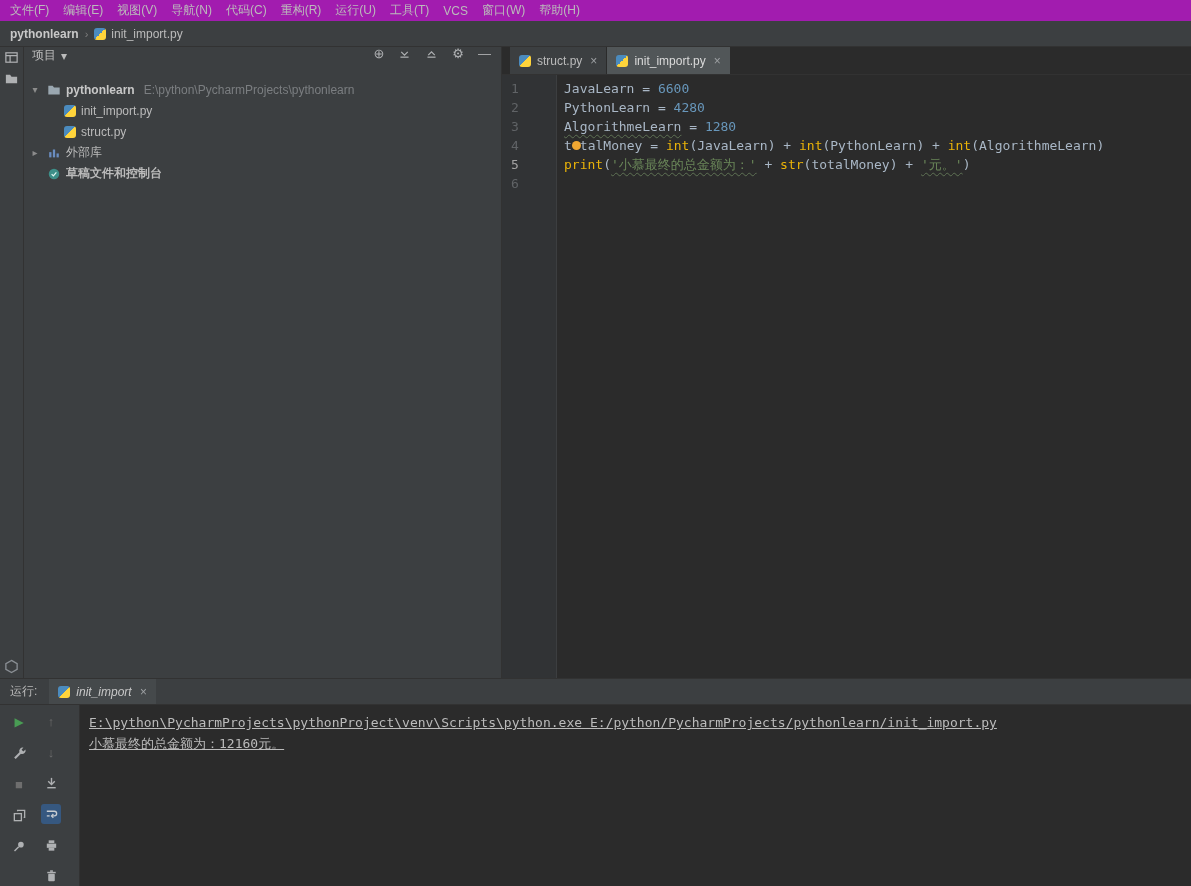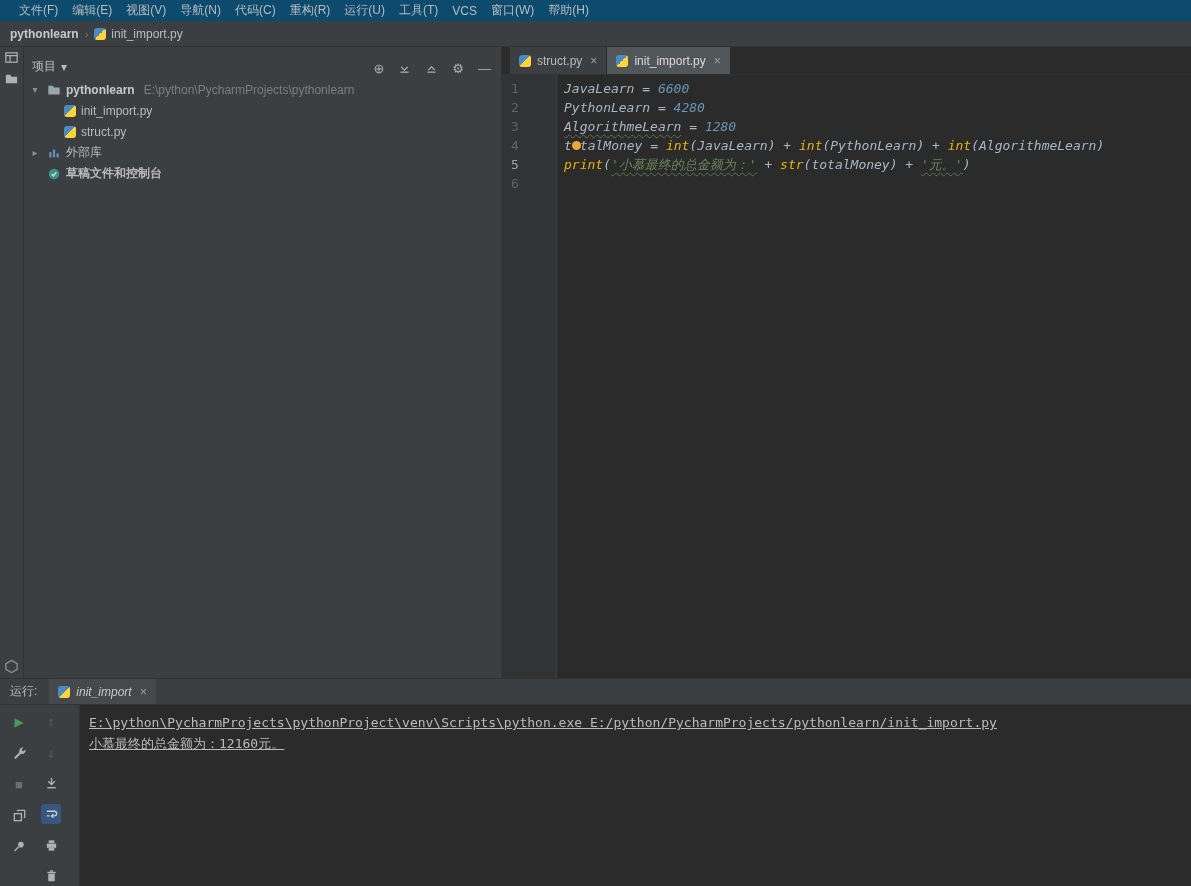--- a/index.html
+++ b/index.html
@@ -6,21 +6,21 @@
   html,body { width:1191px; height:886px; overflow:hidden; }
   body {
     background:#3c3f41;
     font-family:"Liberation Sans", sans-serif;
     color:#bbbbbb;
     font-size:12px;
     cursor:default;
   }
 
   
-  .menubar { height:21px; display:flex; align-items:center; padding-left:12px; background:#0c4a6e; }
+  .menubar { height:21px; display:flex; align-items:center; padding-left:3px; background:#a21caf; }
   .menu-item { padding:3px 7px; color:#bbbbbb; }
 
   
   .breadcrumbbar { height:26px; display:flex; align-items:center; gap:6px; padding-left:10px; background:#3c3f41; border-bottom:1px solid #323232; }
   .crumb-project { font-weight:bold; color:#c8c8c8; }
   .crumb-sep { color:#7f7f7f; font-size:11px; }
   .crumb-file { color:#bbbbbb; display:flex; align-items:center; gap:5px; }
 
   
   .py-icon { width:12px; height:12px; border-radius:3px; display:inline-block; flex:none;
@@ -29,21 +29,21 @@
 
   
   .main { height:631px; display:flex; }
 
   .stripe { width:24px; background:#3c3f41; border-right:1px solid #323232; position:relative; padding-top:3px;
             display:flex; flex-direction:column; align-items:center; gap:6px; }
   .stripe-bottom { position:absolute; bottom:4px; left:4px; }
 
   
   .project-panel { width:478px; background:#3c3f41; display:flex; flex-direction:column; border-right:1px solid #323232; }
-  .panel-header { height:28px; display:flex; align-items:flex-end; padding:0 10px 0 8px; }
+  .panel-header { height:28px; display:flex; align-items:flex-start; padding:0 10px 0 8px; }
   .panel-title { display:flex; align-items:center; gap:5px; color:#bbbbbb; }
   .panel-header-icons { margin-left:auto; display:flex; align-items:center; gap:14px; color:#afb1b3; }
   .hdr-icon { font-size:13px; color:#afb1b3; line-height:1; }
 
   .tree { padding-top:4px; }
   .tree-row { height:21px; display:flex; align-items:center; gap:5px; white-space:nowrap; }
   .tree-row .chev { width:14px; text-align:center; color:#8c8c8c; font-size:10px; flex:none; }
   .tree-row .spacer { width:14px; flex:none; }
   .row-root { padding-left:4px; }
   .row-file { padding-left:40px; }
@@ -56,21 +56,21 @@
   .editor-area { flex:1; display:flex; flex-direction:column; background:#2b2b2b; min-width:0; }
   .tabbar { height:28px; background:#2b2b2b; border-bottom:1px solid #323232; display:flex; align-items:stretch; padding-left:8px; }
   .tab { display:flex; align-items:center; gap:6px; padding:0 9px; background:#3c3f41; color:#bbbbbb; border-right:1px solid #2b2b2b; }
   .tab.active { background:#515658; color:#dadada; }
   .tab-close { color:#9da0a3; font-size:12px; margin-left:2px; }
 
   .editor { flex:1; display:flex; font-family:"DejaVu Sans Mono","Liberation Mono",monospace; font-size:13px; }
   .gutter { width:55px; background:#313335; border-right:1px solid #3c3e40; padding:4px 0 0 9px; color:#606366; }
   .ln { height:19px; line-height:19px; }
   .ln.active { color:#a4a3a3; }
-  .code { flex:1; padding:4px 0 0 7px; color:#a9b7c6; overflow:hidden;font-style:italic; }
+  .code { flex:1; padding:4px 0 0 7px; color:#a9b7c6; overflow:hidden; }
   .code-line { height:19px; line-height:19px; white-space:pre; }
   .tok-p { color:#a9b7c6; }
   .tok-n { color:#6897bb; }
   .tok-b { color:#eab308; }
   .tok-s { color:#6a8759; }
   .typo { text-decoration:underline; text-decoration-style:wavy; text-decoration-color:#5e7154; text-underline-offset:3px; text-decoration-thickness:1px; }
   .caret-dot { display:inline-block; width:9px; height:9px; border-radius:50%; background:#f0a732; vertical-align:baseline; margin:0 -1px 0 0; }
 
   
   .run-panel { height:208px; display:flex; flex-direction:column; background:#3c3f41; border-top:1px solid #323232;justify-content:flex-end; }

